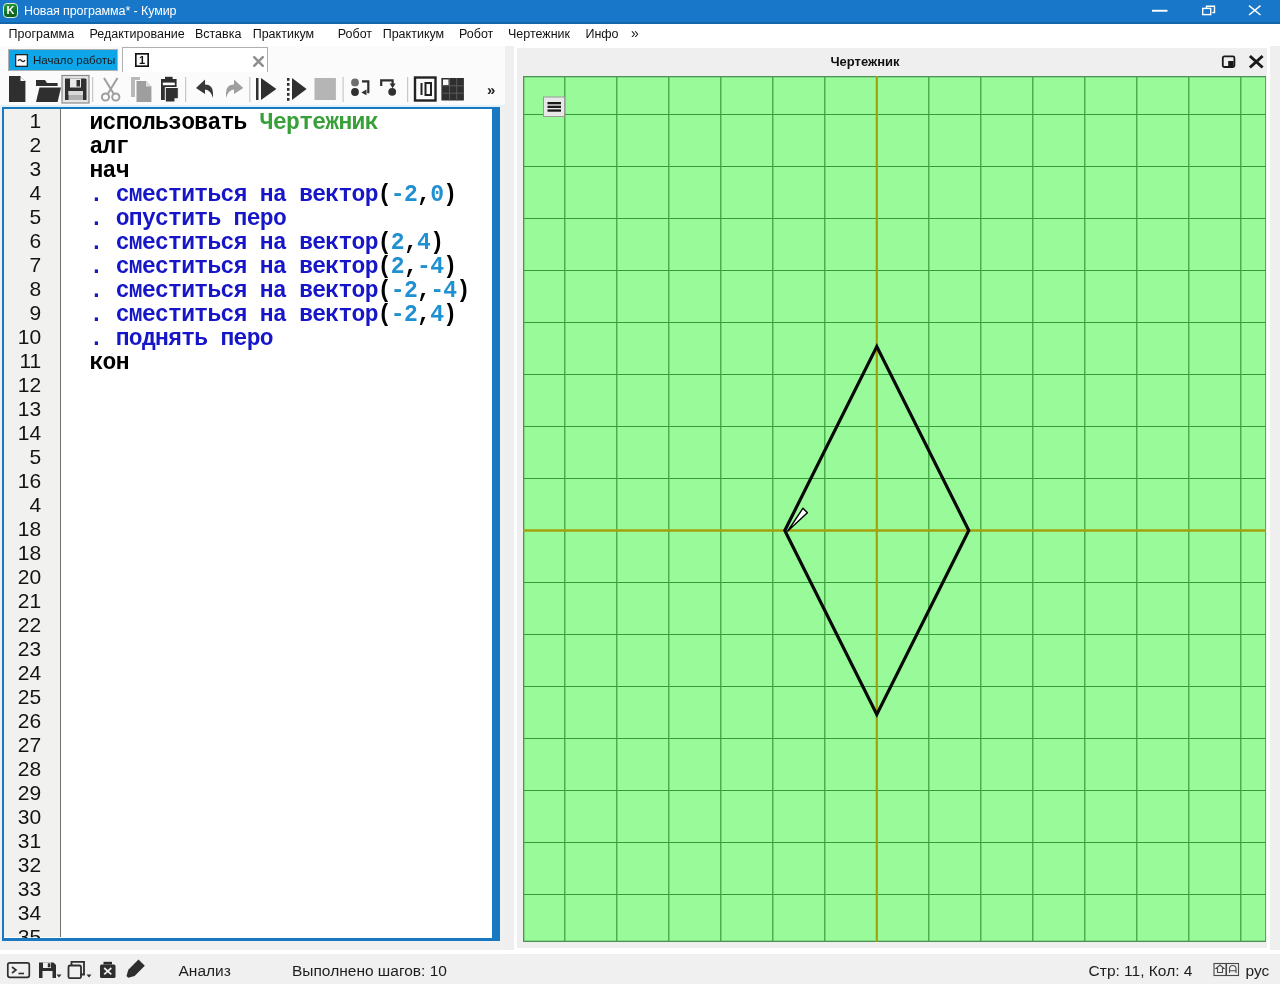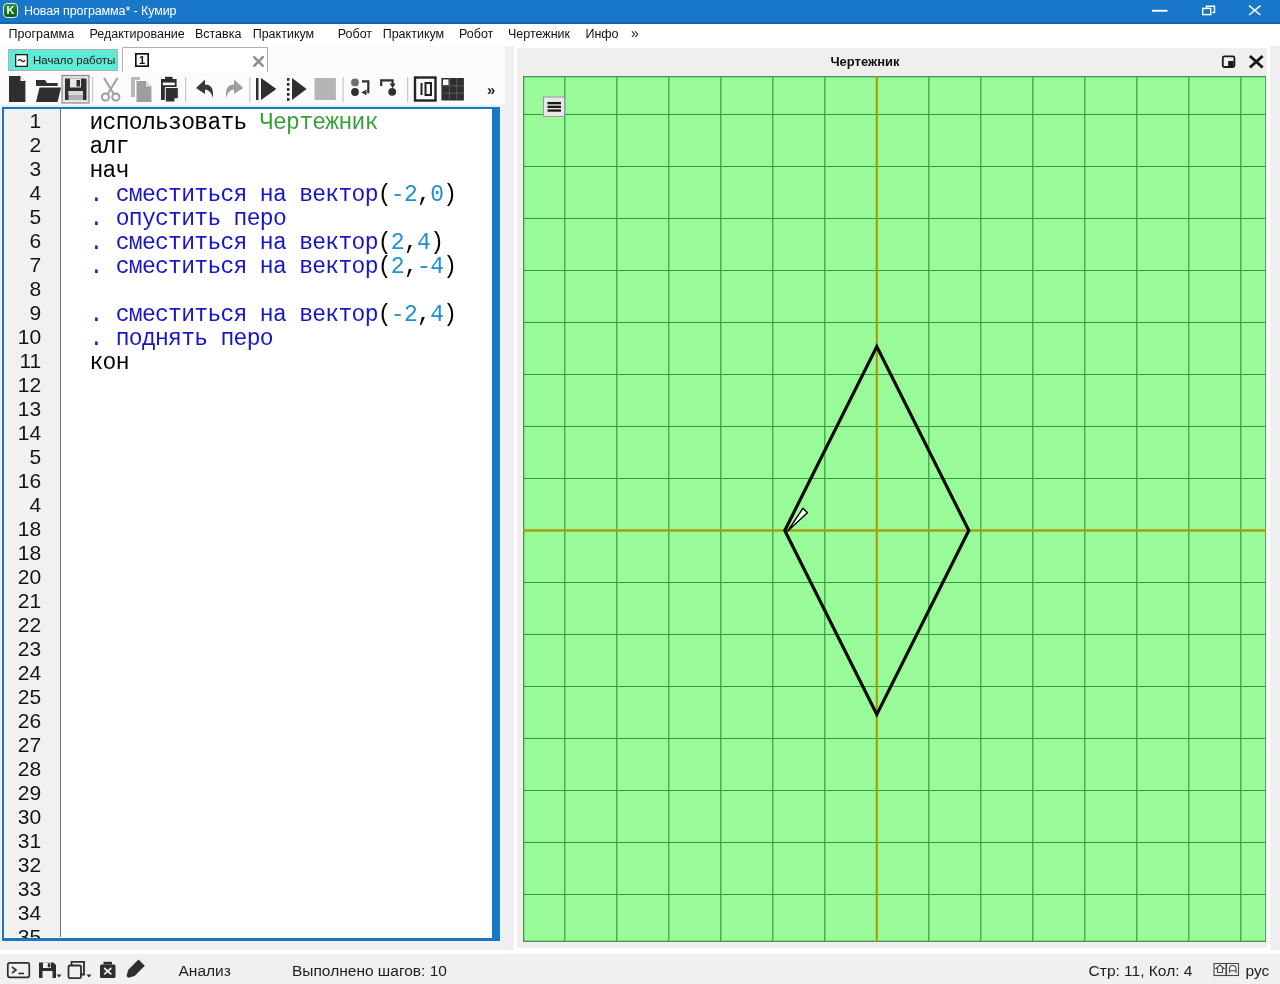--- a/index.html
+++ b/index.html
@@ -10,32 +10,32 @@
 #titleedge { left:0; top:22px; width:1280px; height:2px; background:#1466ab; }
 #kicon { left:3px; top:3px; width:15px; height:15px; border-radius:4px;
   background:linear-gradient(165deg,#2f9e40 0%,#117226 55%,#0a5c1c 100%);
   border:1.5px solid #d8ecd8; color:#ffffff; font-weight:bold; font-size:11px;
   text-align:center; line-height:12px; }
 #wtitle { left:24px; top:3.5px; color:#fff; font-size:12.5px; letter-spacing:-0.1px;text-align:center; }
 #menubar { left:0; top:24px; width:1280px; height:22px; background:#fff; }
 .mi { position:absolute; top:27px; font-size:12.5px; color:#111; white-space:pre; }
 #leftpane { left:0; top:46px; width:505px; height:60px; background:#fbfbfb; }
 .tab { position:absolute; font-size:11.5px; color:#1a1a1a; }
-#tab1 { left:8px; top:49px; width:110px; height:22px; background:#5eead4;
+#tab1 { left:8px; top:49px; width:110px; height:22px; background:#0ea5e9;
   border:1px solid #b0b0b0; }
 #tab2 { left:122px; top:47px; width:146px; height:25px; background:#fff;
   border:1px solid #b0b0b0; border-bottom:none; }
 #editor { left:2px; top:107px; width:498px; height:834px; background:#fff; overflow:hidden;
   border-left:2.5px solid #1878c0; border-top:2.5px solid #1878c0;
   border-bottom:3.5px solid #1878c0; border-right:8px solid #1878c0; }
 #gutter { left:0px; top:0px; width:56.5px; height:827.5px; background:#f1f1ef;
   border-right:1.5px solid #707070; }
 .ln { position:absolute; right:18.3px; font-size:21px; color:#141414;
   font-family:"Liberation Sans", sans-serif; line-height:24px; margin-top:-1.7px; }
-.cl { position:absolute; left:85.5px; font-size:23px; font-weight:normal;
+.cl { position:absolute; left:85.5px; font-size:23px; font-weight:bold;
   font-family:"Liberation Mono", monospace; line-height:24px; white-space:pre;
   letter-spacing:-0.7px; color:#000; }
 .kc { color:#1616c8; }
 .kn { color:#2090d2; }
 .kg { color:#38a038; }
 #dock { left:505px; top:46px; width:775px; height:910px; background:#efefef; }
 #dockl { left:514px; top:46px; width:2.5px; height:904px; background:#fff; }
 #dockr { left:1267px; top:46px; width:2.5px; height:904px; background:#fff; }
 #dockb { left:514px; top:947.5px; width:755px; height:2.5px; background:#fff; }
 #dockt { left:514px; top:46px; width:755px; height:1.5px; background:#fff; }
@@ -206,20 +206,21 @@
 <span class="ln" style="top:794.0px">34</span>
 <span class="ln" style="top:818.0px">35</span>
 </div>
 <div class="cl" style="top:2.0px">использовать <span class="kg">Чертежник</span></div>
 <div class="cl" style="top:26.0px">алг</div>
 <div class="cl" style="top:50.0px">нач</div>
 <div class="cl" style="top:74.0px"><span class="kc">. сместиться на вектор</span>(<span class="kn">-2</span>,<span class="kn">0</span>)</div>
 <div class="cl" style="top:98.0px"><span class="kc">. опустить перо</span></div>
 <div class="cl" style="top:122.0px"><span class="kc">. сместиться на вектор</span>(<span class="kn">2</span>,<span class="kn">4</span>)</div>
 <div class="cl" style="top:146.0px"><span class="kc">. сместиться на вектор</span>(<span class="kn">2</span>,<span class="kn">-4</span>)</div>
+<div class="cl" style="top:170.0px"><span class="kc">. сместиться на вектор</span>(<span class="kn">-2</span>,<span class="kn">-4</span>)</div>
 <div class="cl" style="top:194.0px"><span class="kc">. сместиться на вектор</span>(<span class="kn">-2</span>,<span class="kn">4</span>)</div>
 <div class="cl" style="top:218.0px"><span class="kc">. поднять перо</span></div>
 <div class="cl" style="top:242.0px">кон</div>
 </div>
 <div class="abs" id="dock"></div>
 <div class="abs" id="dockl"></div>
 <div class="abs" id="dockr"></div>
 <div class="abs" id="dockb"></div>
 <div class="abs" id="dockt"></div>
 <div class="abs" id="docktitle">Чертежник</div>

